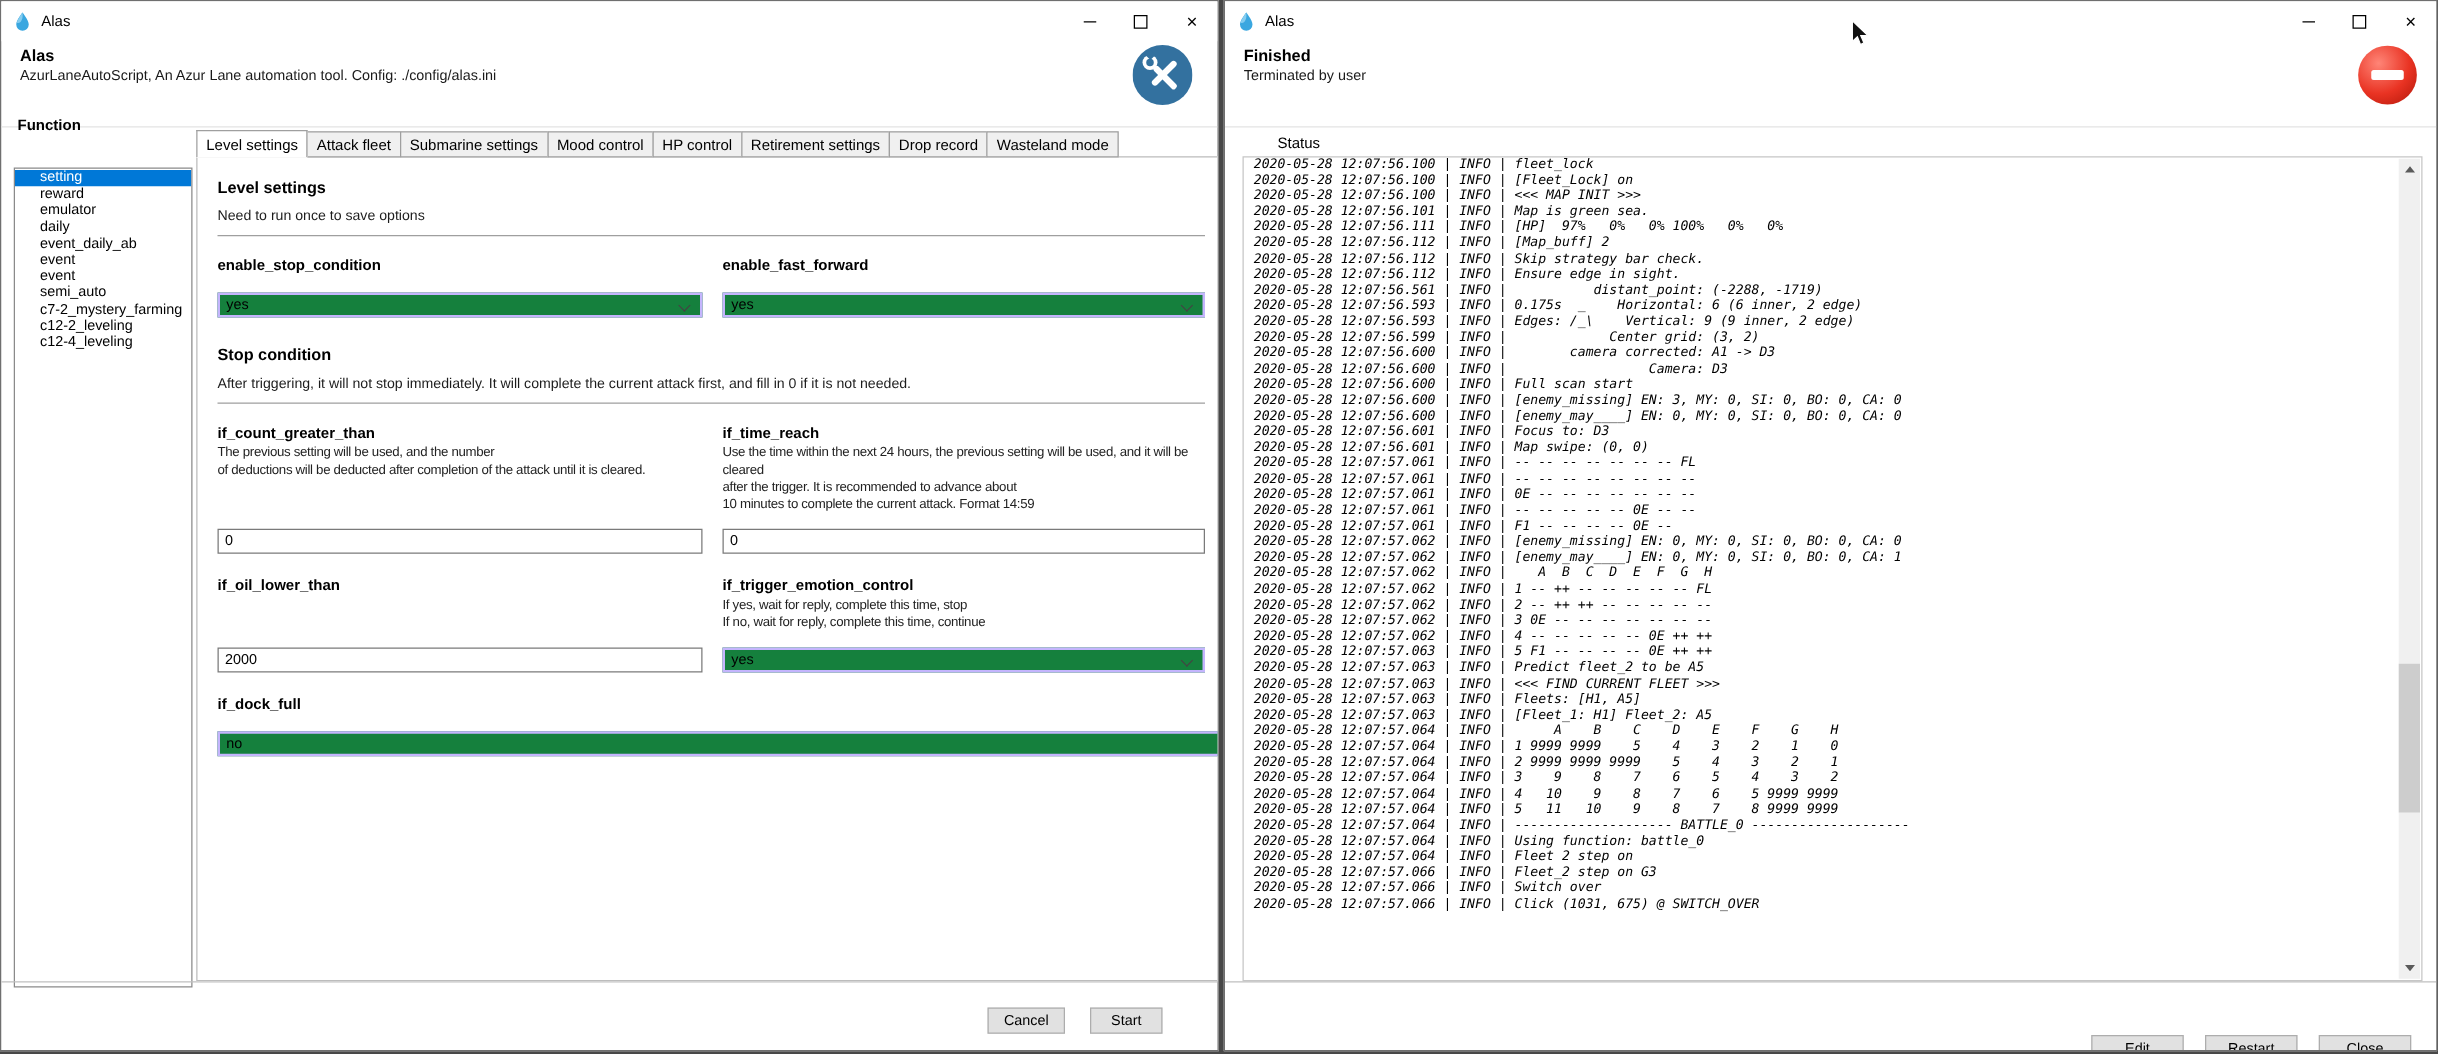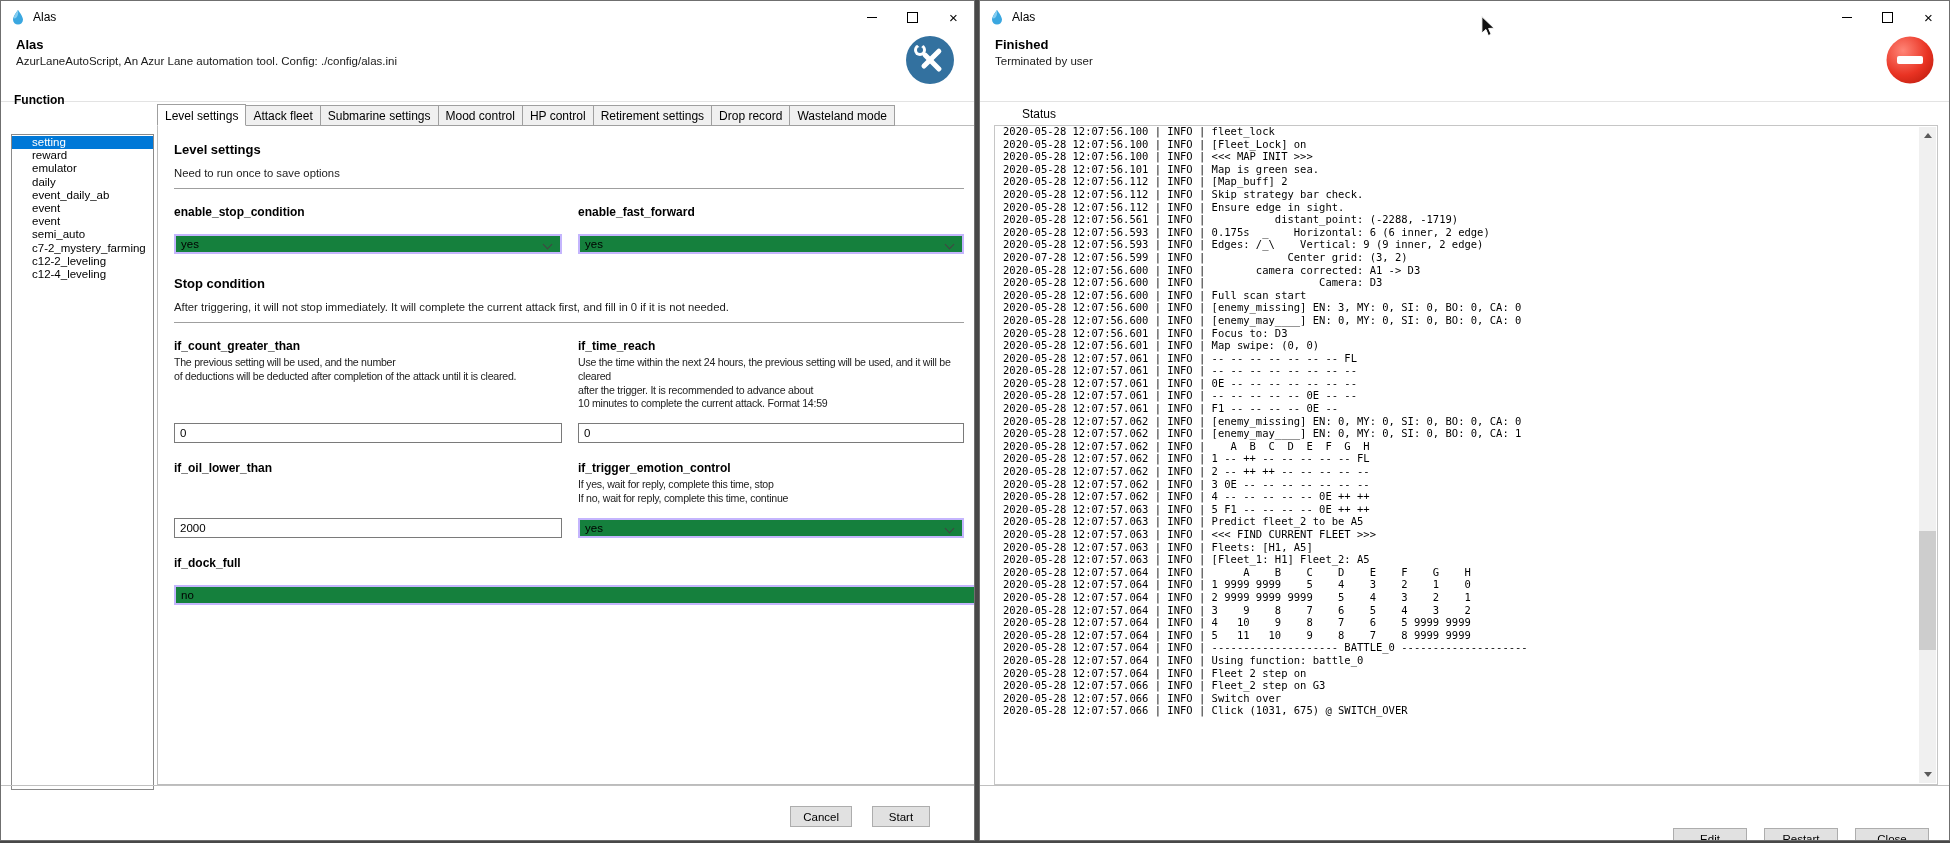--- a/index.html
+++ b/index.html
@@ -56,21 +56,21 @@
   
   .footer-line{position:absolute;left:0;right:0;top:784px;border-top:1px solid #c0c0c0;}
   .footer{position:absolute;left:0;right:0;top:805px;display:flex;justify-content:flex-end;align-items:center;}
   .window.left .footer{gap:20px;padding-right:44px;}
   .window.right .footer{gap:17px;padding-right:20px;}
   .pbtn{min-width:58px;height:21px;background:#e1e1e1;border:1px solid #adadad;font-family:"Liberation Sans",sans-serif;font-size:11.5px;color:#000;padding:0 12px;cursor:default;}
   .pbtn.wide{min-width:74px;margin-top:22px;}
 
   
   .status-label{position:absolute;left:16px;top:106px;font-size:12px;color:#000;margin-left:26px;}
-  .logbox{position:absolute;left:14px;top:124px;width:944px;height:660px;border:1px solid #c6c6c6;background:#fff;box-sizing:border-box;overflow:hidden;}
+  .logbox{position:absolute;left:14px;top:124px;width:944px;height:660px;border:1px solid #c6c6c6;background:#fff;box-sizing:border-box;overflow:hidden;font-style:italic;}
   .log{margin:-5px 0 0 0;padding:4px 24px 0 8px;font-family:"DejaVu Sans Mono",monospace;font-size:10.5px;line-height:12.6px;color:#000;}
   .log-line{white-space:pre;}
   .scrollbar{position:absolute;top:1px;bottom:1px;right:1px;width:17px;background:#f0f0f0;}
   .sb-arrow{position:absolute;left:0;width:17px;height:17px;display:flex;align-items:center;justify-content:center;}
   .sb-arrow.up{top:0;}
   .sb-arrow.down{bottom:0;}
   .tri-up{width:0;height:0;border-left:4px solid transparent;border-right:4px solid transparent;border-bottom:5px solid #5a5a5a;}
   .tri-down{width:0;height:0;border-left:4px solid transparent;border-right:4px solid transparent;border-top:5px solid #5a5a5a;}
   .sb-thumb{position:absolute;left:0;width:17px;top:404px;height:119px;background:#cdcdcd;}
 
@@ -265,27 +265,28 @@
     <div class="hdr-divider"></div>
 
     <div class="status-label">Status</div>
     <div class="logbox">
       <div class="log">
 
       <div class="log-line">2020-05-28 12:07:56.100 | INFO | fleet_lock</div>
           <div class="log-line">2020-05-28 12:07:56.100 | INFO | [Fleet_Lock] on</div>
           <div class="log-line">2020-05-28 12:07:56.100 | INFO | &lt;&lt;&lt; MAP INIT &gt;&gt;&gt;</div>
           <div class="log-line">2020-05-28 12:07:56.101 | INFO | Map is green sea.</div>
+          <div class="log-line">2020-05-28 12:07:56.111 | INFO | [HP]  97%   0%   0% 100%   0%   0%</div>
           <div class="log-line">2020-05-28 12:07:56.112 | INFO | [Map_buff] 2</div>
           <div class="log-line">2020-05-28 12:07:56.112 | INFO | Skip strategy bar check.</div>
           <div class="log-line">2020-05-28 12:07:56.112 | INFO | Ensure edge in sight.</div>
           <div class="log-line">2020-05-28 12:07:56.561 | INFO |           distant_point: (-2288, -1719)</div>
           <div class="log-line">2020-05-28 12:07:56.593 | INFO | 0.175s  _    Horizontal: 6 (6 inner, 2 edge)</div>
           <div class="log-line">2020-05-28 12:07:56.593 | INFO | Edges: /_\    Vertical: 9 (9 inner, 2 edge)</div>
-          <div class="log-line">2020-07-28 12:07:56.599 | INFO |             Center grid: (3, 2)</div>
+          <div class="log-line">2020-05-28 12:07:56.599 | INFO |             Center grid: (3, 2)</div>
           <div class="log-line">2020-05-28 12:07:56.600 | INFO |        camera corrected: A1 -&gt; D3</div>
           <div class="log-line">2020-05-28 12:07:56.600 | INFO |                  Camera: D3</div>
           <div class="log-line">2020-05-28 12:07:56.600 | INFO | Full scan start</div>
           <div class="log-line">2020-05-28 12:07:56.600 | INFO | [enemy_missing] EN: 3, MY: 0, SI: 0, BO: 0, CA: 0</div>
           <div class="log-line">2020-05-28 12:07:56.600 | INFO | [enemy_may____] EN: 0, MY: 0, SI: 0, BO: 0, CA: 0</div>
           <div class="log-line">2020-05-28 12:07:56.601 | INFO | Focus to: D3</div>
           <div class="log-line">2020-05-28 12:07:56.601 | INFO | Map swipe: (0, 0)</div>
           <div class="log-line">2020-05-28 12:07:57.061 | INFO | -- -- -- -- -- -- -- FL</div>
           <div class="log-line">2020-05-28 12:07:57.061 | INFO | -- -- -- -- -- -- -- --</div>
           <div class="log-line">2020-05-28 12:07:57.061 | INFO | 0E -- -- -- -- -- -- --</div>

